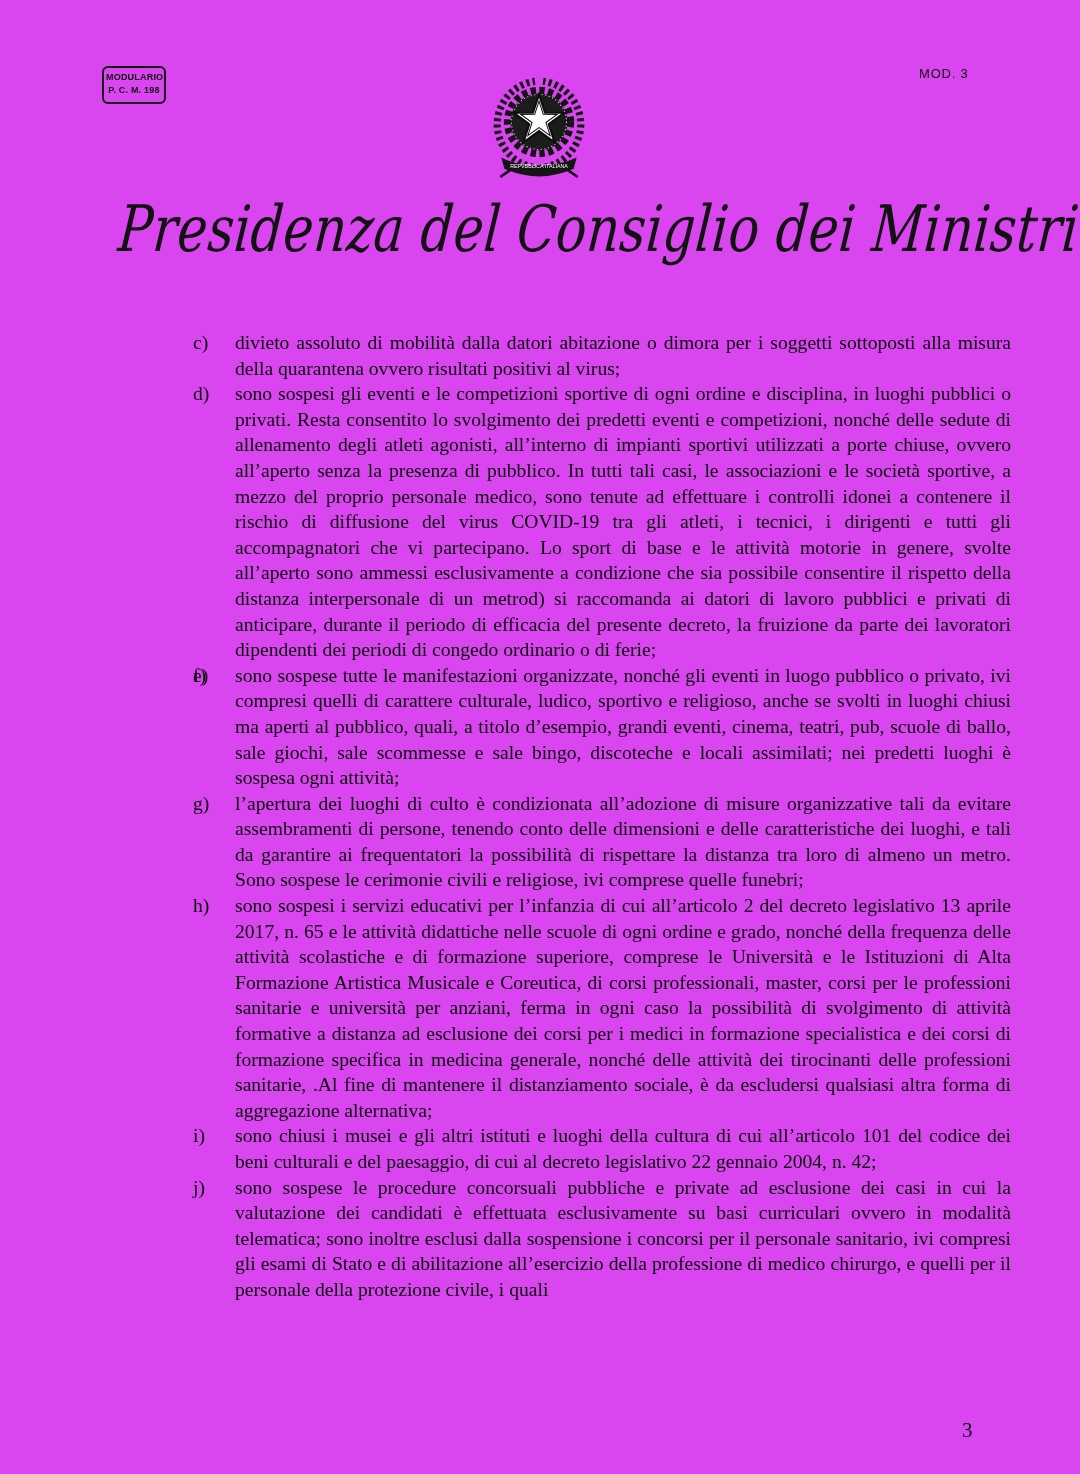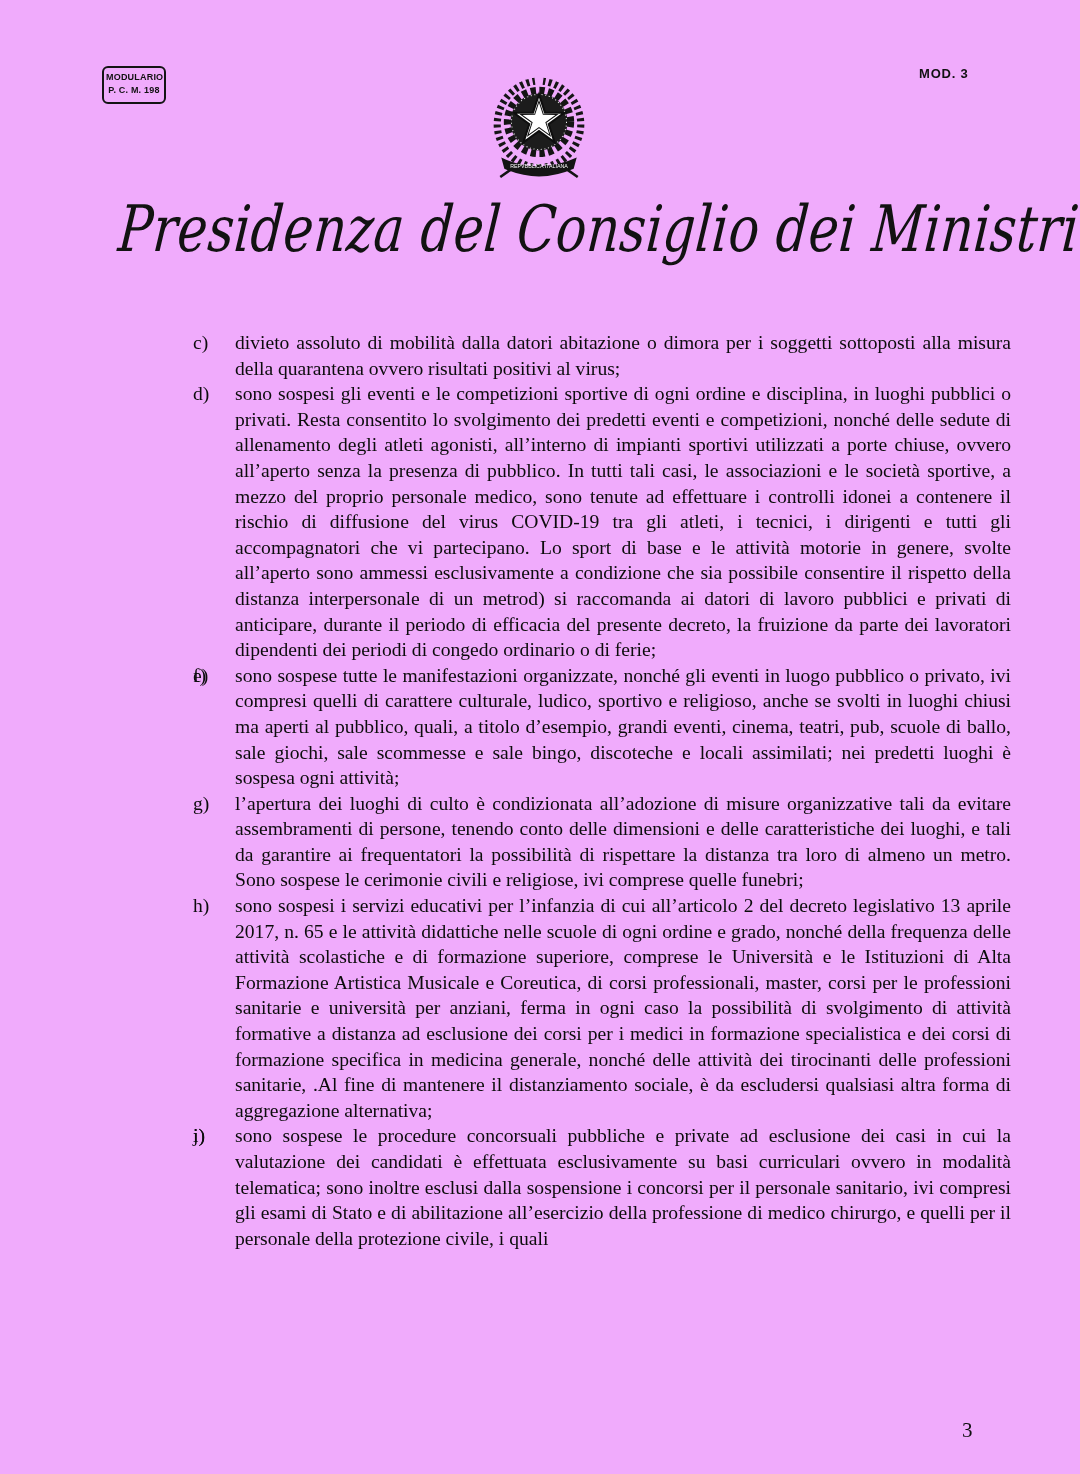--- a/index.html
+++ b/index.html
@@ -1,21 +1,21 @@
 <!DOCTYPE html>
 <html><head>
 <meta charset="utf-8">
 <style>
   * { margin: 0; padding: 0; box-sizing: border-box; }
   html, body { background: #ffffff; }
   .page {
     position: relative;
     width: 1080px;
     height: 1474px;
-    background: #f0abfc;
+    background: #d946ef;
     font-family: "Liberation Serif", serif;
     color: #0d0d0d;
     overflow: hidden;
   }
   .modulario-box {
     position: absolute;
     left: 102px;
     top: 66px;
     width: 64px;
     min-height: 38px;
@@ -28,21 +28,21 @@
     font-size: 9px;
     line-height: 13px;
     letter-spacing: 0.2px;
     color: #111;
   }
   .mod-label {
     position: absolute;
     left: 919px;
     top: 66px;
     font-family: "Liberation Sans", sans-serif;
-    font-weight: bold;
+    font-weight: normal;
     font-size: 13px;
     letter-spacing: 0.8px;
     color: #111;
   }
   .emblem {
     position: absolute;
     left: 486px;
     top: 72px;
     width: 106px;
     height: 106px;
@@ -138,20 +138,21 @@
     <div class="item">
       <span class="item-label">g)</span>
       <span>l’apertura dei luoghi di culto è condizionata all’adozione di misure organizzative tali da evitare assembramenti di persone, tenendo conto delle dimensioni e delle caratteristiche dei luoghi, e tali da garantire ai frequentatori la possibilità di rispettare la distanza tra loro di almeno un metro. Sono sospese le cerimonie civili e religiose, ivi comprese quelle funebri;</span>
     </div>
     <div class="item">
       <span class="item-label">h)</span>
       <span>sono sospesi i servizi educativi per l’infanzia di cui all’articolo 2 del decreto legislativo 13 aprile 2017, n. 65 e le attività didattiche nelle scuole di ogni ordine e grado, nonché della frequenza delle attività scolastiche e di formazione superiore, comprese le Università e le Istituzioni di Alta Formazione Artistica Musicale e Coreutica, di corsi professionali, master, corsi per le professioni sanitarie e università per anziani, ferma in ogni caso la possibilità di svolgimento di attività formative a distanza ad esclusione dei corsi per i medici in formazione specialistica e dei corsi di formazione specifica in medicina generale, nonché delle attività dei tirocinanti delle professioni sanitarie,  .Al fine di mantenere il distanziamento sociale, è da escludersi qualsiasi altra forma di aggregazione alternativa;</span>
     </div>
     <div class="item">
       <span class="item-label">i)</span>
+      <span>sono chiusi i musei e gli altri istituti e luoghi della cultura di cui all’articolo 101 del codice dei beni culturali e del paesaggio, di cui al decreto legislativo 22 gennaio 2004, n. 42;</span>
     </div>
     <div class="item">
       <span class="item-label">j)</span>
       <span>sono sospese le procedure concorsuali pubbliche e private ad esclusione dei casi in cui la valutazione dei candidati è effettuata esclusivamente su basi curriculari ovvero in modalità telematica; sono inoltre esclusi dalla sospensione i concorsi per il personale sanitario, ivi compresi gli esami di Stato e di abilitazione all’esercizio della professione di medico chirurgo, e quelli per il personale della protezione civile, i quali</span>
     </div>
   </div>
 
   <div class="page-number">3</div>
 
 </div>

